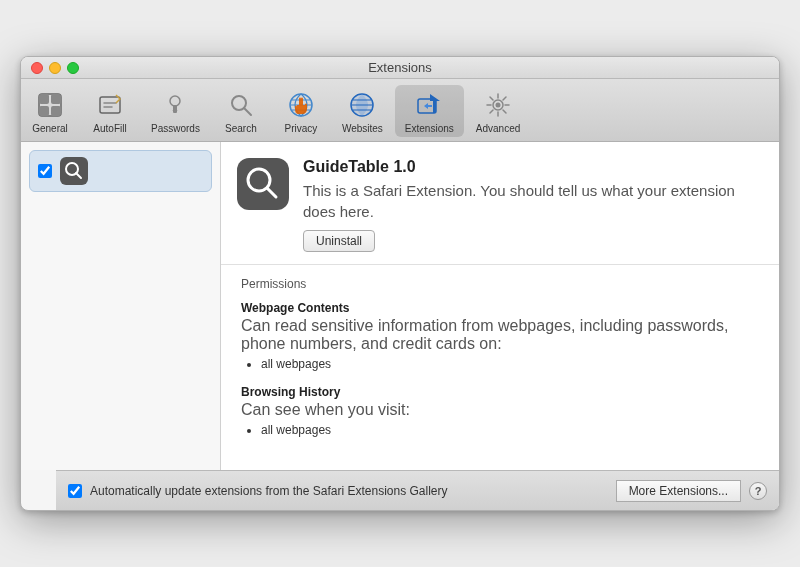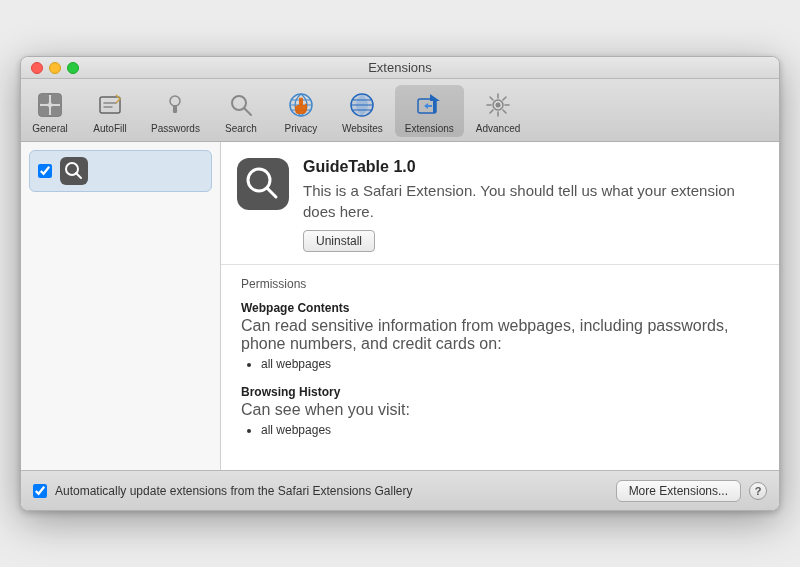--- a/index.html
+++ b/index.html
@@ -233,39 +233,40 @@
 
     
     .footer {
       background: linear-gradient(to bottom, #e0e0e0, #d0d0d0);
       border-top: 1px solid #b8b8b8;
       height: 40px;
       display: flex;
       align-items: center;
       padding: 0 12px;
       gap: 8px;
+      margin-left: 35px;
     }
 
     .footer-checkbox {
       width: 14px;
       height: 14px;
       accent-color: #007aff;
     }
 
     .footer-label {
       font-size: 12px;
       color: #333;
       flex: 1;
     }
 
     .more-extensions-btn {
       padding: 3px 12px;
       font-size: 12px;
       border: 1px solid #aaa;
-      border-radius: 6px;
+      border-radius: 0;
       background: linear-gradient(to bottom, #fafafa, #e8e8e8);
       color: #333;
       cursor: pointer;
     }
 
     .help-btn {
       width: 18px;
       height: 18px;
       border-radius: 50%;
       border: 1px solid #999;

